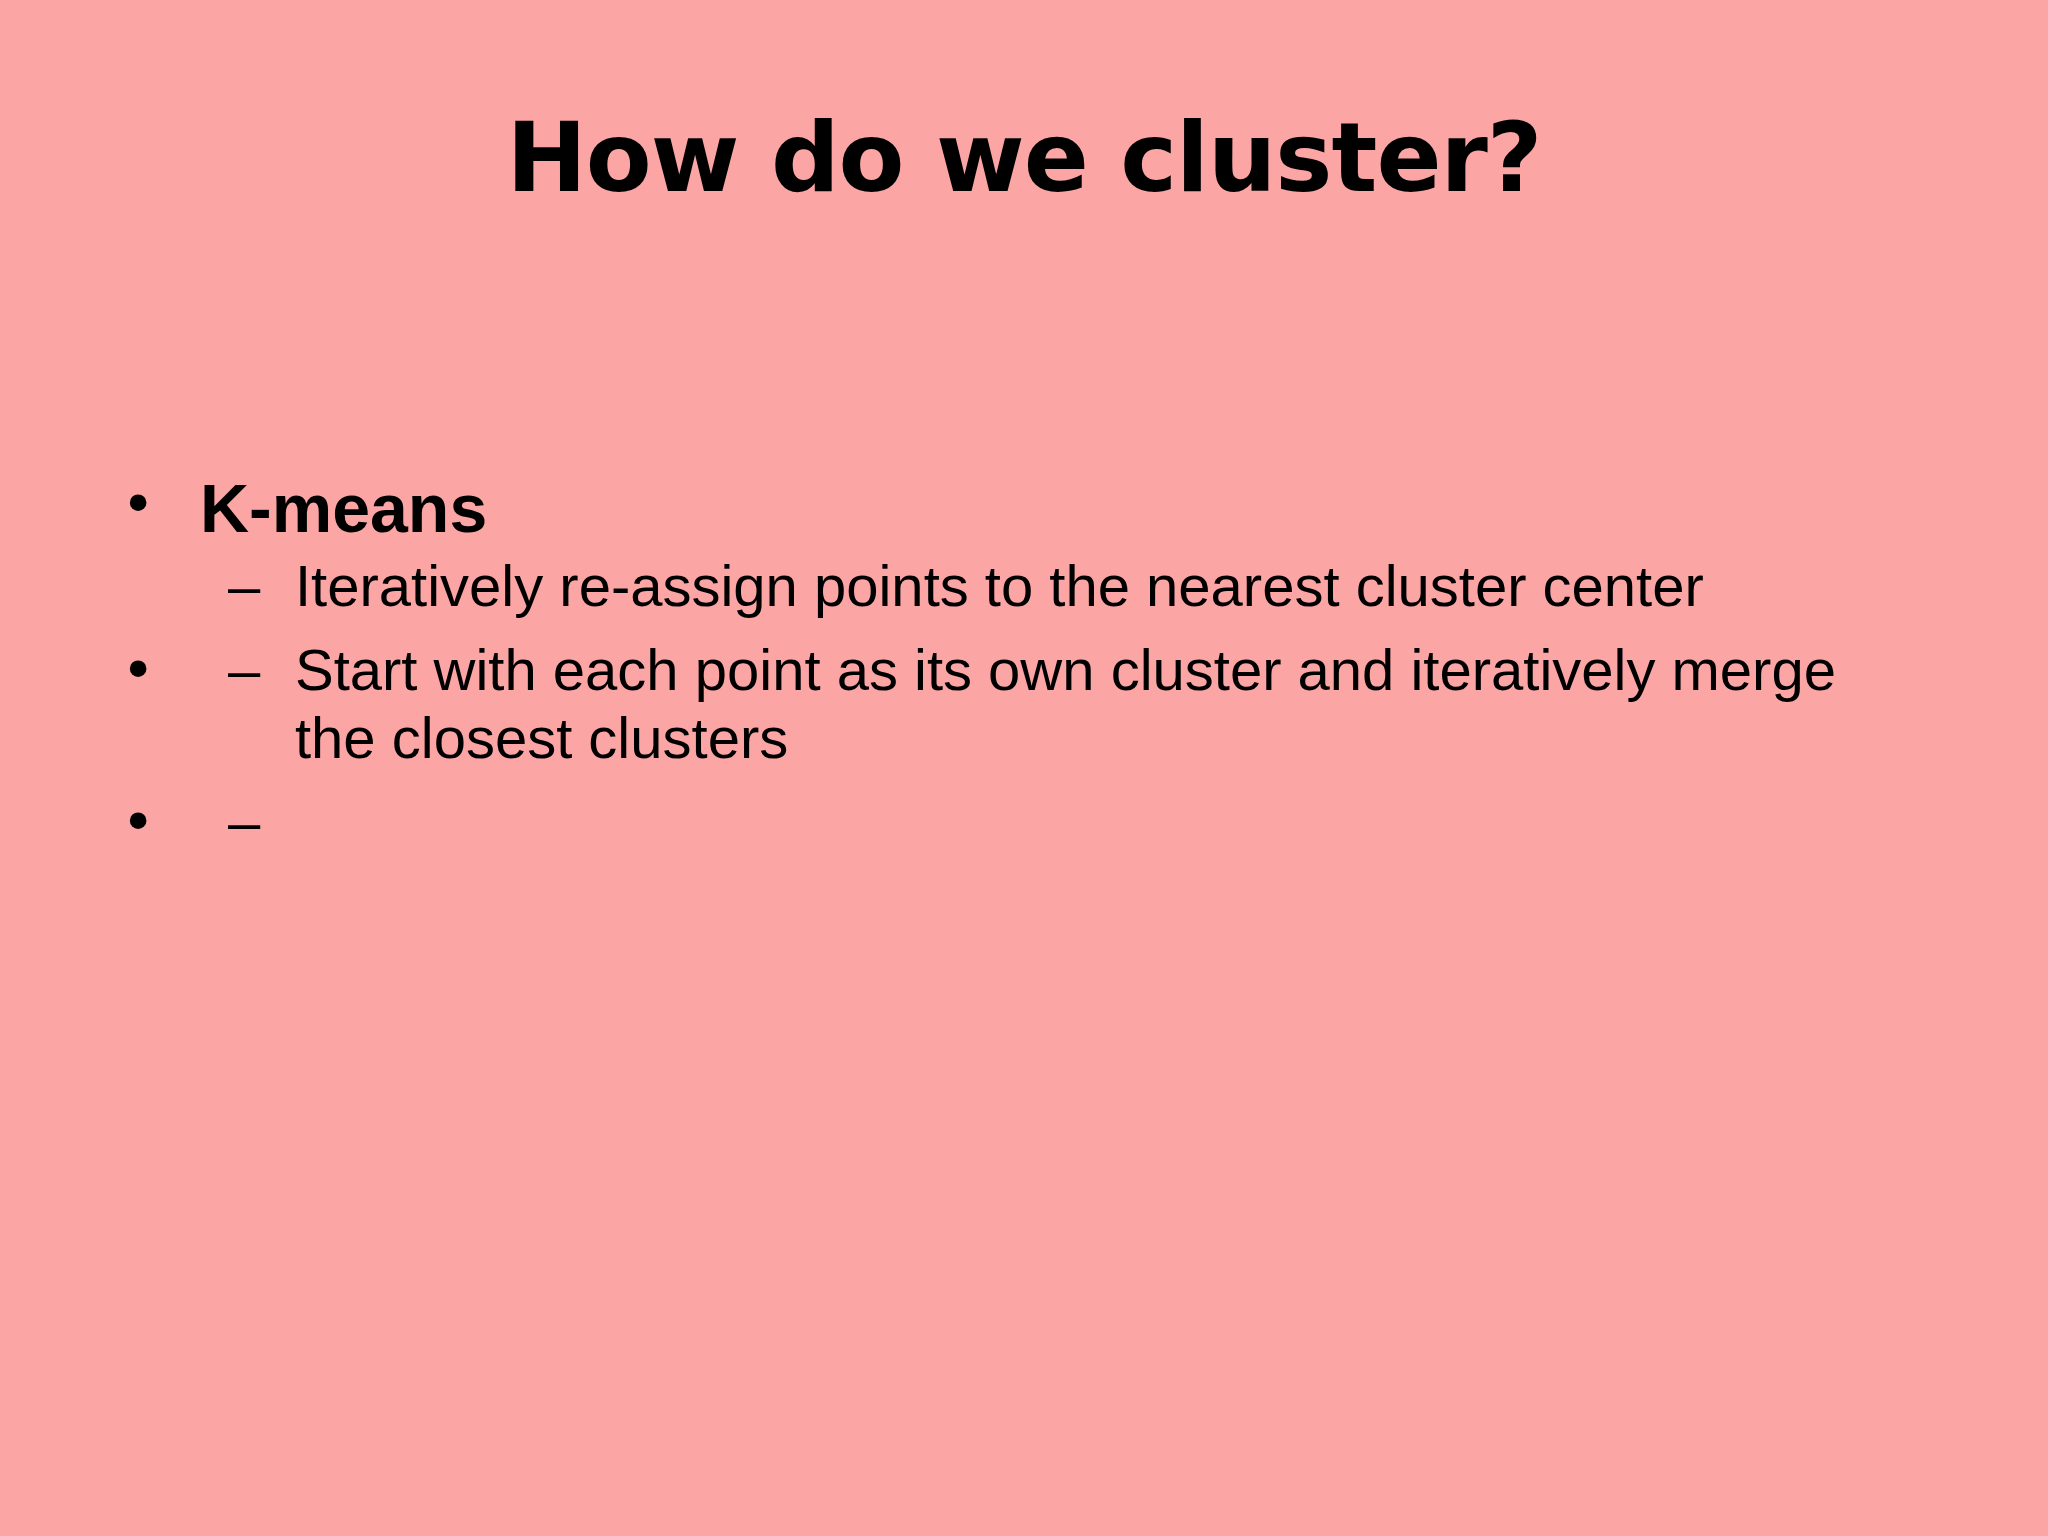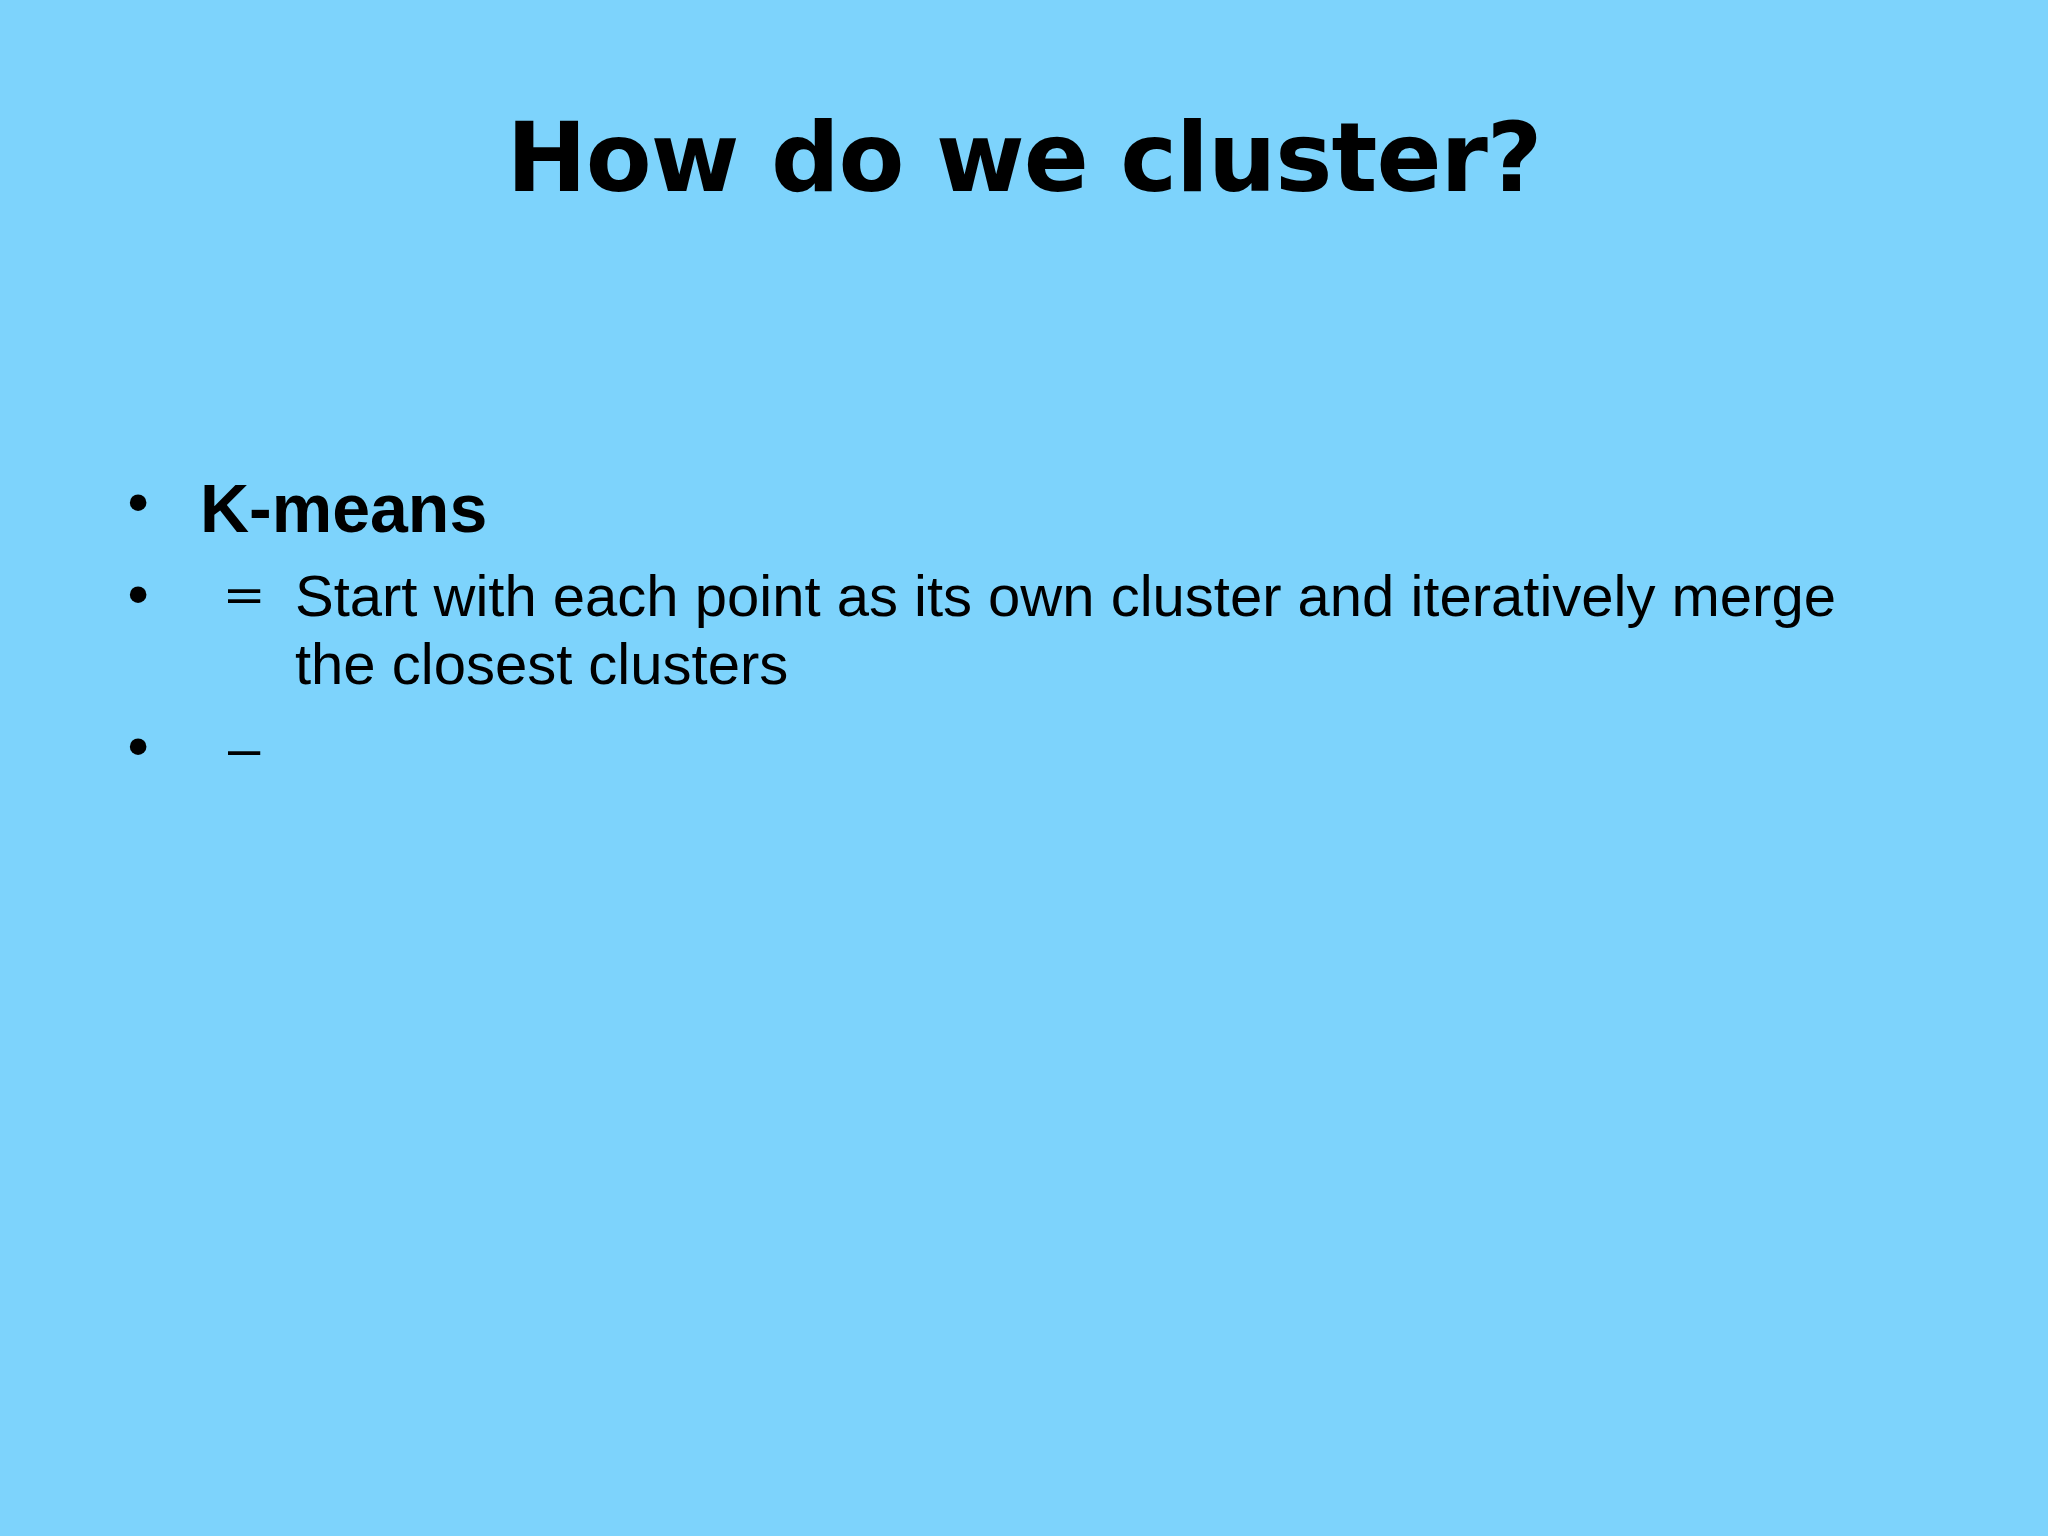--- a/index.html
+++ b/index.html
@@ -13,21 +13,21 @@
     overflow: hidden;
     font-family: "Liberation Sans", sans-serif;
     color: #000000;
     -webkit-font-smoothing: antialiased;
   }
 
   .slide {
     position: relative;
     width: 2048px;
     height: 1536px;
-    background: #7dd3fc;
+    background: #fca5a5;
     box-sizing: border-box;
   }
 
   
   .slide-title {
     position: absolute;
     left: 0;
     top: 108px;
     width: 2048px;
     text-align: center;
@@ -111,20 +111,21 @@
 
   <div class="body-list">
 
     <div class="bullet-group">
       <div class="level1">
         <span class="marker">•</span>
         <span class="text">K-means</span>
       </div>
       <div class="level2">
         <span class="marker">–</span>
+        <span class="text">Iteratively re-assign points to the nearest cluster center</span>
       </div>
     </div>
 
     <div class="bullet-group">
       <div class="level1">
         <span class="marker">•</span>
       </div>
       <div class="level2">
         <span class="marker">–</span>
         <span class="text">Start with each point as its own cluster and iteratively merge the closest clusters</span>

